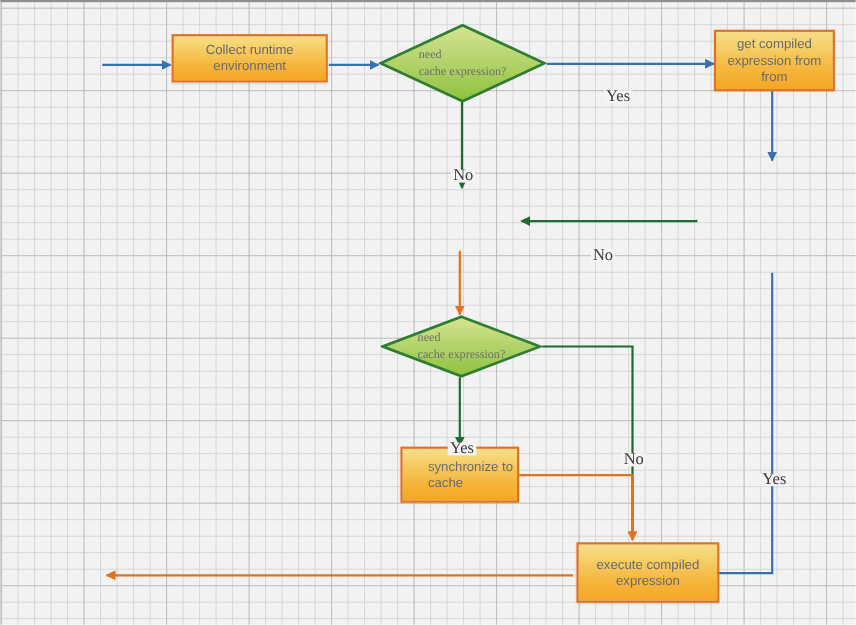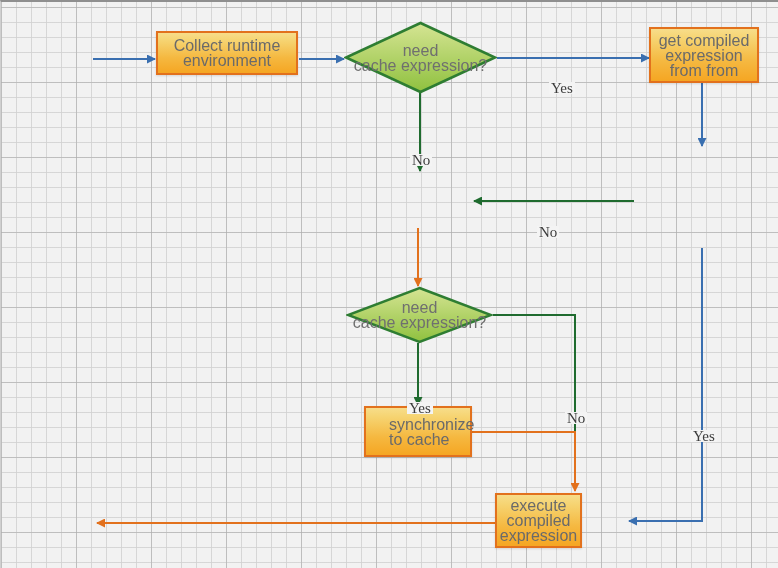--- a/index.html
+++ b/index.html
@@ -33,21 +33,21 @@
     pointer-events: none;
   }
   .node {
     position: absolute;
     box-sizing: border-box;
     display: flex;
     align-items: center;
     justify-content: center;
     text-align: center;
     color: #666666;
-    font-size: 16px;
+    font-size: 12px;
     line-height: 15px;
   }
   .proc {
     background: linear-gradient(to bottom, #f7dd8a 0%, #f6d472 18%, #f5b840 62%, #f5a623 100%);
     border: 2px solid #e2711d;
     color: #6a6a6a;
     box-shadow: 0 1px 2px rgba(0,0,0,0.12);
   }
   .proc-left {
     justify-content: flex-start;
@@ -70,25 +70,25 @@
     left: 0; top: 0;
   }
   .diamond-label {
     position: absolute;
     left: 0; top: 0;
     width: 100%;
     height: 100%;
     display: flex;
     align-items: center;
     justify-content: center;
-    text-align: center;
     color: #6f6f6f;
-    font-size: 16px;
+    font-size: 11px;
     line-height: 15px;
     white-space: pre-line;
+    font-family: Liberation Serif, serif;
   }
   .edge-label {
     position: absolute;
     color: #3c3c3c;
     font-size: 15px;
     background: #f4f4f4;
     padding: 0 2px;
     line-height: 12px;
     font-family: Liberation Serif, serif;
     margin-top: 31px;
@@ -173,21 +173,21 @@
       <polygon points="73.5,2 145,29 73.5,56 2,29" fill="url(#gdec3)" stroke="#2e7d32" stroke-width="2.5"></polygon>
     </svg>
     <div class="diamond-label">need
 cache expression?</div>
   </div>
 
   <div class="node proc proc-left" style="left:363px; top:404px; width:108px; height:51px;">
     <span>synchronize to cache</span>
   </div>
 
-  <div class="node proc" style="left:494px; top:491px; width:87px; height:55px;">
+  <div class="node proc" style="left:523px; top:491px; width:130px; height:55px;">
     <span>execute compiled expression</span>
   </div>
 
 
   <div class="edge-label" style="left:548px; top:49px;">Yes</div>
   <div class="edge-label" style="left:409px; top:121px;">No</div>
   <div class="edge-label" style="left:536px; top:193px;">No</div>
   <div class="edge-label" style="left:690px; top:397px;">Yes</div>
   <div class="edge-label" style="left:406px; top:369px;">Yes</div>
   <div class="edge-label" style="left:564px; top:379px;">No</div>

